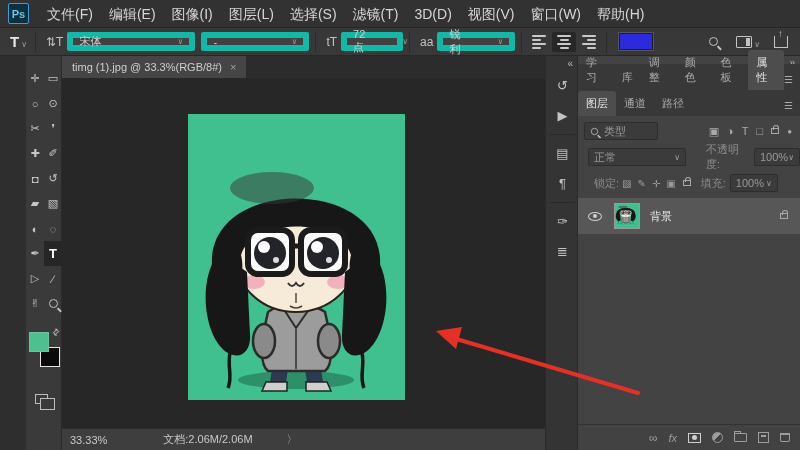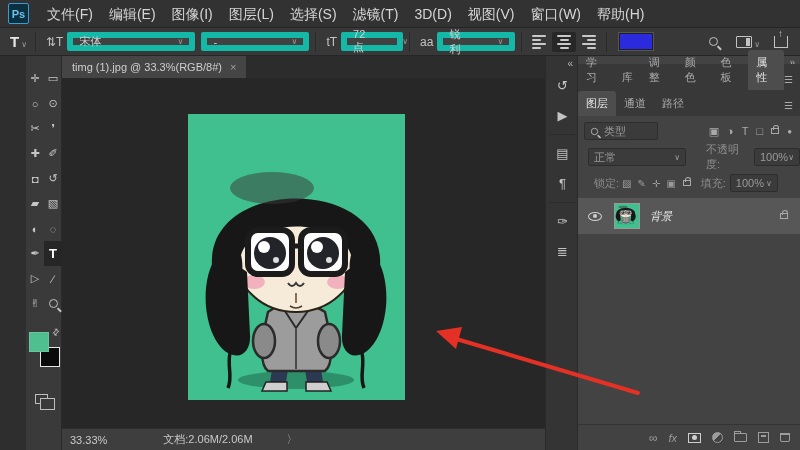--- a/index.html
+++ b/index.html
@@ -71,21 +71,21 @@
   .ptab { padding:5px 8px 5px 8px; color:#a9a9a9; font-size:11px; }
   .ptab.active { background:#4d4d4d; color:#e8e8e8; border-radius:3px 3px 0 0; }
   .panelmenu { margin-left:auto; margin-right:8px; margin-bottom:5px; color:#a9a9a9; font-size:10px; letter-spacing:-1px; }
   .row { position:absolute; left:0; width:222px; display:flex; align-items:center; }
   .fieldbox { display:flex; align-items:center; background:#3b3b3b; border:1px solid #2d2d2d; border-radius:2px; height:18px; padding:0 5px; color:#9a9a9a; }
   .dim { color:#8d8d8d; }
   .filtico { color:#a9a9a9; font-size:11px; margin:0 4px; }
   .lockico { color:#9a9a9a; font-size:10px; margin:0 3px; }
   .csslock { width:8px; height:6px; border:1px solid #a9a9a9; position:relative; display:inline-block; margin:0 4px; }
   .csslock::before { content:""; position:absolute; left:1px; top:-4px; width:4px; height:4px; border:1px solid #a9a9a9; border-bottom:none; border-radius:3px 3px 0 0; }
-  .layerrow { position:absolute; left:0; top:142px; width:222px; height:36px; background:#575757; display:flex; align-items:center;font-style:italic; }
+  .layerrow { position:absolute; left:0; top:142px; width:222px; height:36px; background:#575757; display:flex; align-items:center; }
   .eye { width:14px; height:9px; border:1px solid #cfcfcf; border-radius:50%; position:relative; margin-left:10px; }
   .eye::after { content:""; position:absolute; left:4px; top:1.5px; width:4px; height:4px; background:#cfcfcf; border-radius:50%; }
   .thumb { width:26px; height:26px; margin-left:12px; border:1px solid #9a9a9a; background:#3fc08e; overflow:hidden; }
   .layername { margin-left:10px; color:#e6e6e6; font-size:11px; }
   .layerlock { margin-left:auto; margin-right:12px; }
   .bottombar { position:absolute; left:0; top:368px; width:222px; height:26px; background:#424242; border-top:1px solid #333; display:flex; align-items:center; justify-content:flex-end; gap:11px; padding-right:10px; }
   .bico { color:#9d9d9d; font-size:12px; }
   .fx { font-style:italic; font-size:11px; color:#9d9d9d; }
   .maskico { width:13px; height:10px; border:1px solid #cfcfcf; position:relative; }
   .maskico::after { content:""; position:absolute; left:3px; top:1.5px; width:5px; height:5px; border-radius:50%; background:#cfcfcf; }

